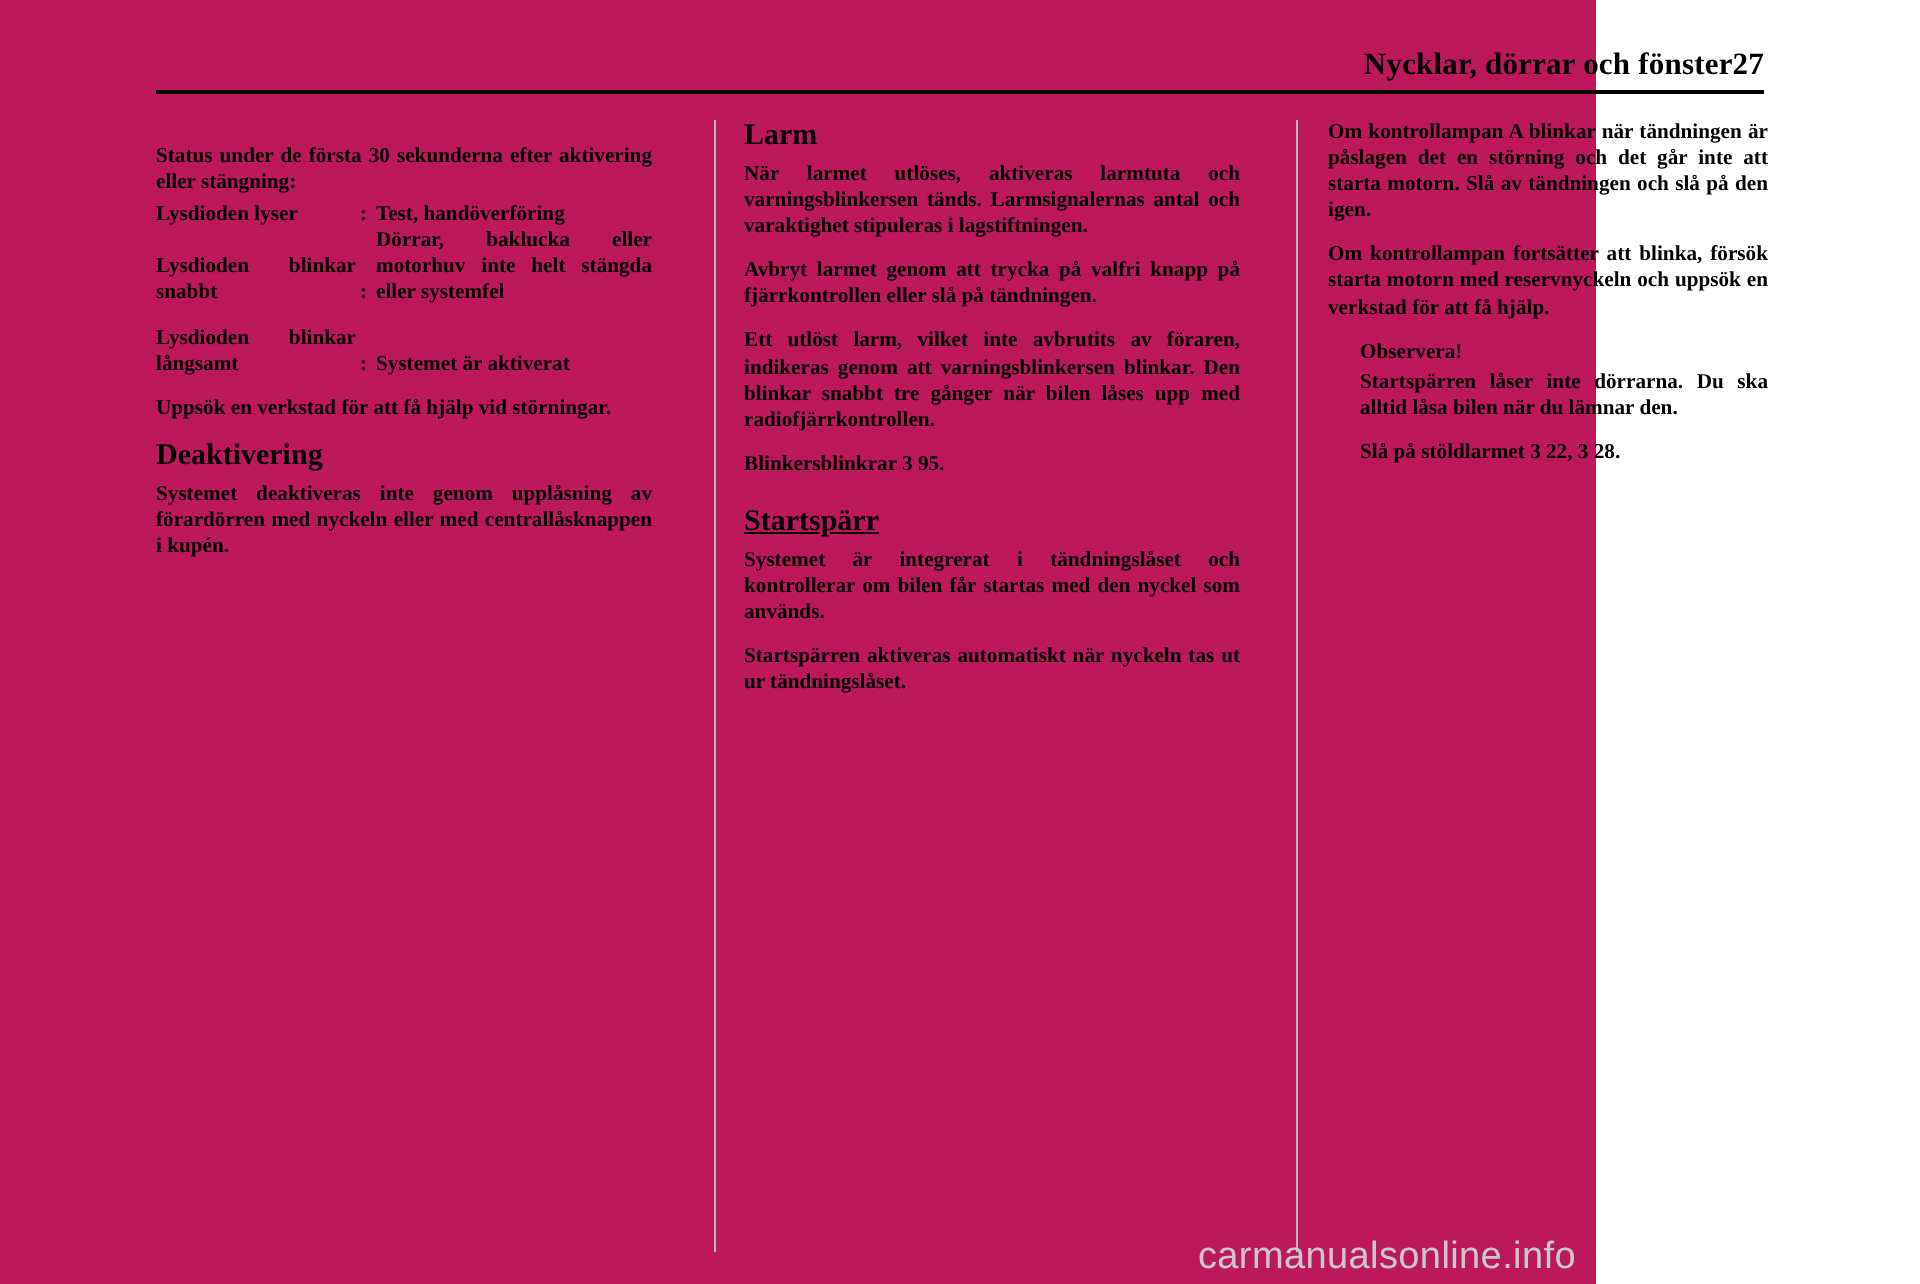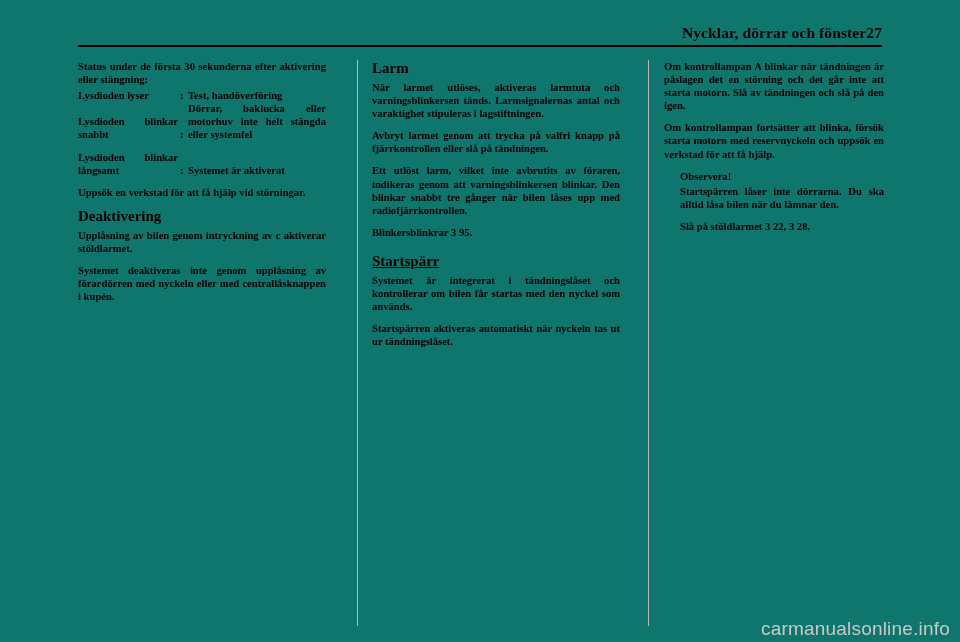--- a/index.html
+++ b/index.html
@@ -11,23 +11,23 @@
     width: 960px;
     height: 642px;
     font-family: "Liberation Serif", serif;
     color: #000000;
     position: relative;
     overflow: hidden;
   }
   .page {
     position: absolute;
     left: 0; top: 0;
-    width: 960px;
+    width: 798px;
     height: 642px;
-    background: #0f766e;
+    background: #be185d;
   }
   
   .header {
     position: absolute;
     left: 78px;
     top: 24px;
     width: 804px;
     text-align: right;
     font-weight: bold;
     font-size: 15.5px;
@@ -59,21 +59,21 @@
 
   .col {
     position: absolute;
     top: 60px;
     font-size: 10.6px;
     line-height: 13.1px;
     font-weight: bold;
     text-align: justify;
     font-family: "Liberation Serif", serif;
   }
-  .col1 { left: 78px; width: 248px; }
+  .col1 { left: 78px; width: 248px; margin-top: 12px; }
   .col2 { left: 372px; width: 248px; }
   .col3 { left: 664px; width: 220px; }
 
   .h2 {
     font-size: 15px;
     font-weight: bold;
     margin: 0 0 4px 0;
     line-height: 17px;
   }
   .h2.spaced { margin-top: 14px; text-decoration: underline; }
@@ -152,21 +152,20 @@
     </div>
     <div class="deflist">
       <div class="defrow">
         <div class="defterm">Lysdioden blinkar långsamt</div>
         <div class="defcolon">:</div>
         <div class="defdesc">Systemet är aktiverat</div>
       </div>
     </div>
     <p>Uppsök en verkstad för att få hjälp vid störningar.</p>
     <div class="h2">Deaktivering</div>
-    <p>Upplåsning av bilen genom intryckning av c aktiverar stöldlarmet.</p>
     <p>Systemet deaktiveras inte genom upplåsning av förardörren med nyckeln eller med centrallåsknappen i kupén.</p>
   </div>
 
   <div class="col col2">
     <div class="h2">Larm</div>
     <p>När larmet utlöses, aktiveras larmtuta och varningsblinkersen tänds. Larmsignalernas antal och varaktighet stipuleras i lagstiftningen.</p>
     <p>Avbryt larmet genom att trycka på valfri knapp på fjärrkontrollen eller slå på tändningen.</p>
     <p>Ett utlöst larm, vilket inte avbrutits av föraren, indikeras genom att varningsblinkersen blinkar. Den blinkar snabbt tre gånger när bilen låses upp med radiofjärrkontrollen.</p>
     <p><span>Blinkersblinkrar</span> <span class="ref">3 95.</span></p>
     <div class="h2 spaced">Startspärr</div>

